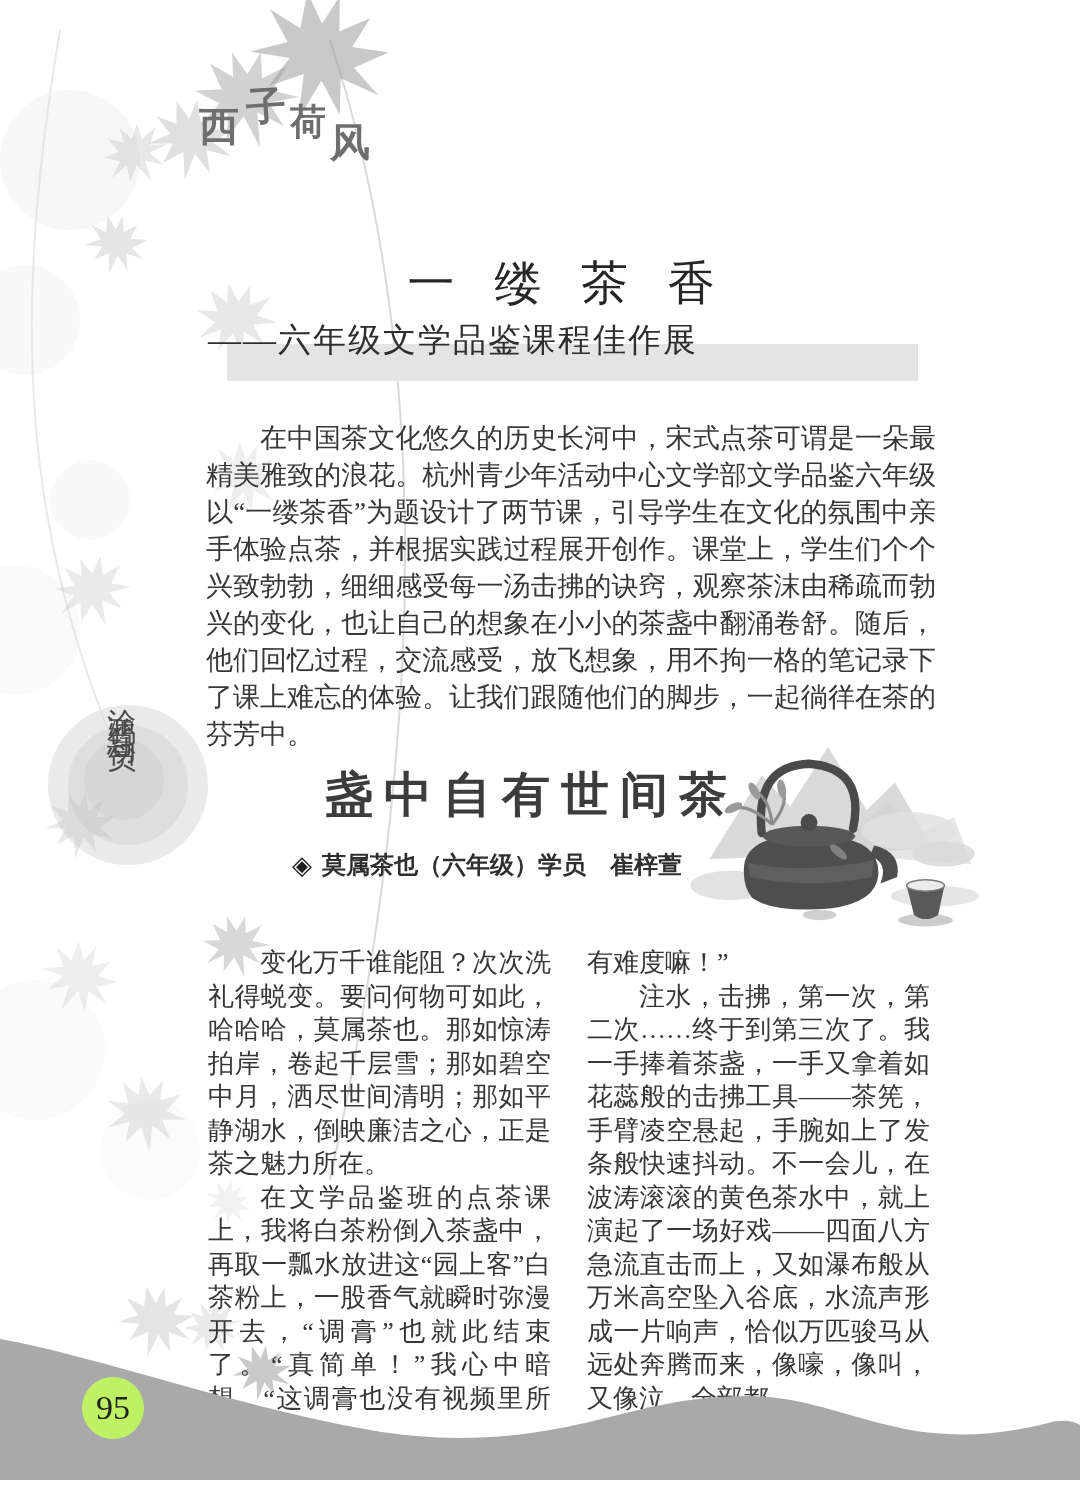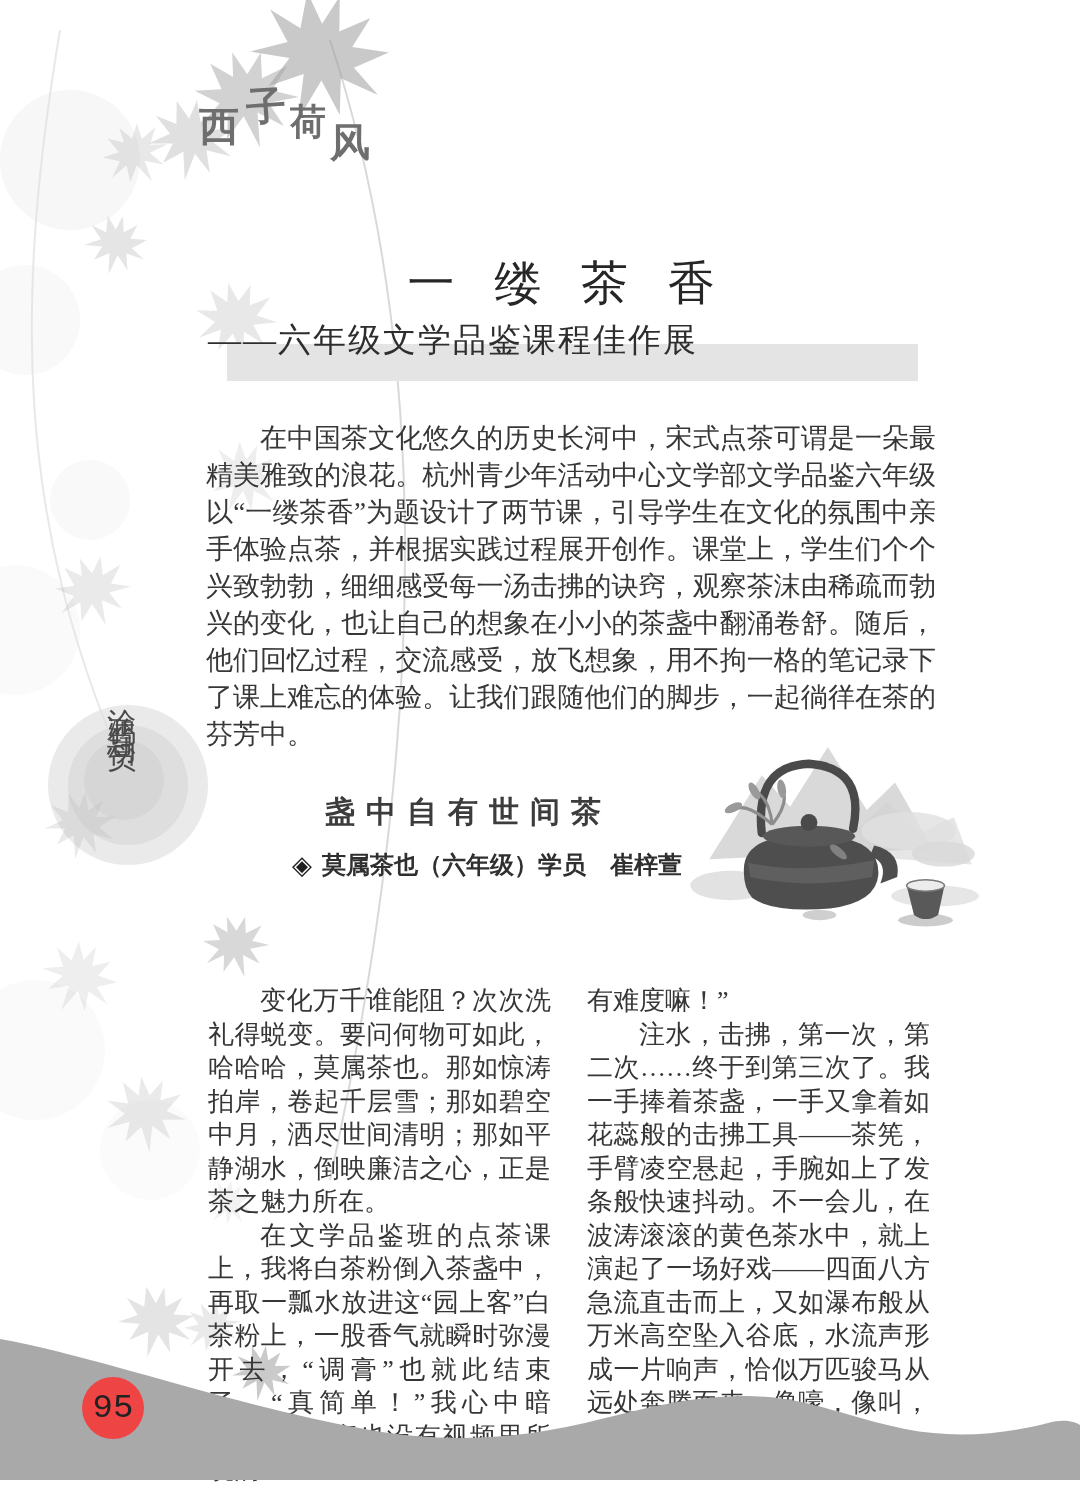--- a/index.html
+++ b/index.html
@@ -40,45 +40,45 @@
   }
   
   #side-label{
     left:102px;top:686px;height:200px;z-index:2;
     writing-mode:vertical-rl;text-orientation:upright;
     font-family:"Liberation Sans","DejaVu Sans",sans-serif;
     font-size:29px;letter-spacing:9px;color:#4a4a4a;
   }
   
   #essay-title{
-    left:325px;top:792px;z-index:2;
+    left:325px;top:763px;z-index:2;
     font-family:"Liberation Sans","DejaVu Sans",sans-serif;
-    font-size:30px;font-weight:bold;color:#3c3c3c;letter-spacing:11px;
+    font-size:48px;font-weight:bold;color:#3c3c3c;letter-spacing:11px;
   }
   #byline{
     left:292px;top:849px;z-index:2;display:flex;align-items:center;gap:10px;
     font-family:"Liberation Sans","DejaVu Sans",sans-serif;
     font-size:24px;font-weight:bold;color:#2f2f2f;
   }
   #byline .bullet{font-size:26px;color:#1e1e1e;}
   
   #teapot{left:672px;top:728px;width:316px;height:210px;z-index:1;}
   
   #columns{
-    left:208px;top:946px;width:722px;z-index:2;display:flex;gap:36px;margin-top:38px;
+    left:208px;top:946px;width:722px;z-index:2;display:flex;gap:36px;
   }
   .col{width:343px;font-size:26px;line-height:33.5px;text-align:justify;color:#363636;}
   .col p{margin:0;}
   .col p.indent{text-indent:2em;}
   
   #wave{left:0;top:1333px;width:1080px;height:162px;z-index:3;}
   #pagenum-circle{
     left:82px;top:1377px;width:62px;height:62px;border-radius:50%;
-    background:#ef4444;z-index:4;display:flex;align-items:center;justify-content:center;
-    font-family:Liberation Mono, monospace;
+    background:#bef264;z-index:4;display:flex;align-items:center;justify-content:center;
+    font-family:Liberation Serif, serif;
     font-size:34px;color:#222;
   }
 </style>
 </head>
 <body>
 
 <svg id="deco" class="abs" viewBox="0 0 1080 1495" xmlns="http://www.w3.org/2000/svg" aria-hidden="true">
   <defs>
     <path id="leaf" d="M50,5 L58,28 L75,12 L70,35 L95,30 L76,48 L98,60 L70,58 L78,82 L58,64 L52,95 L45,64 L25,80 L32,57 L5,62 L27,47 L8,30 L32,35 L28,10 L45,27 Z"></path>
   </defs>

